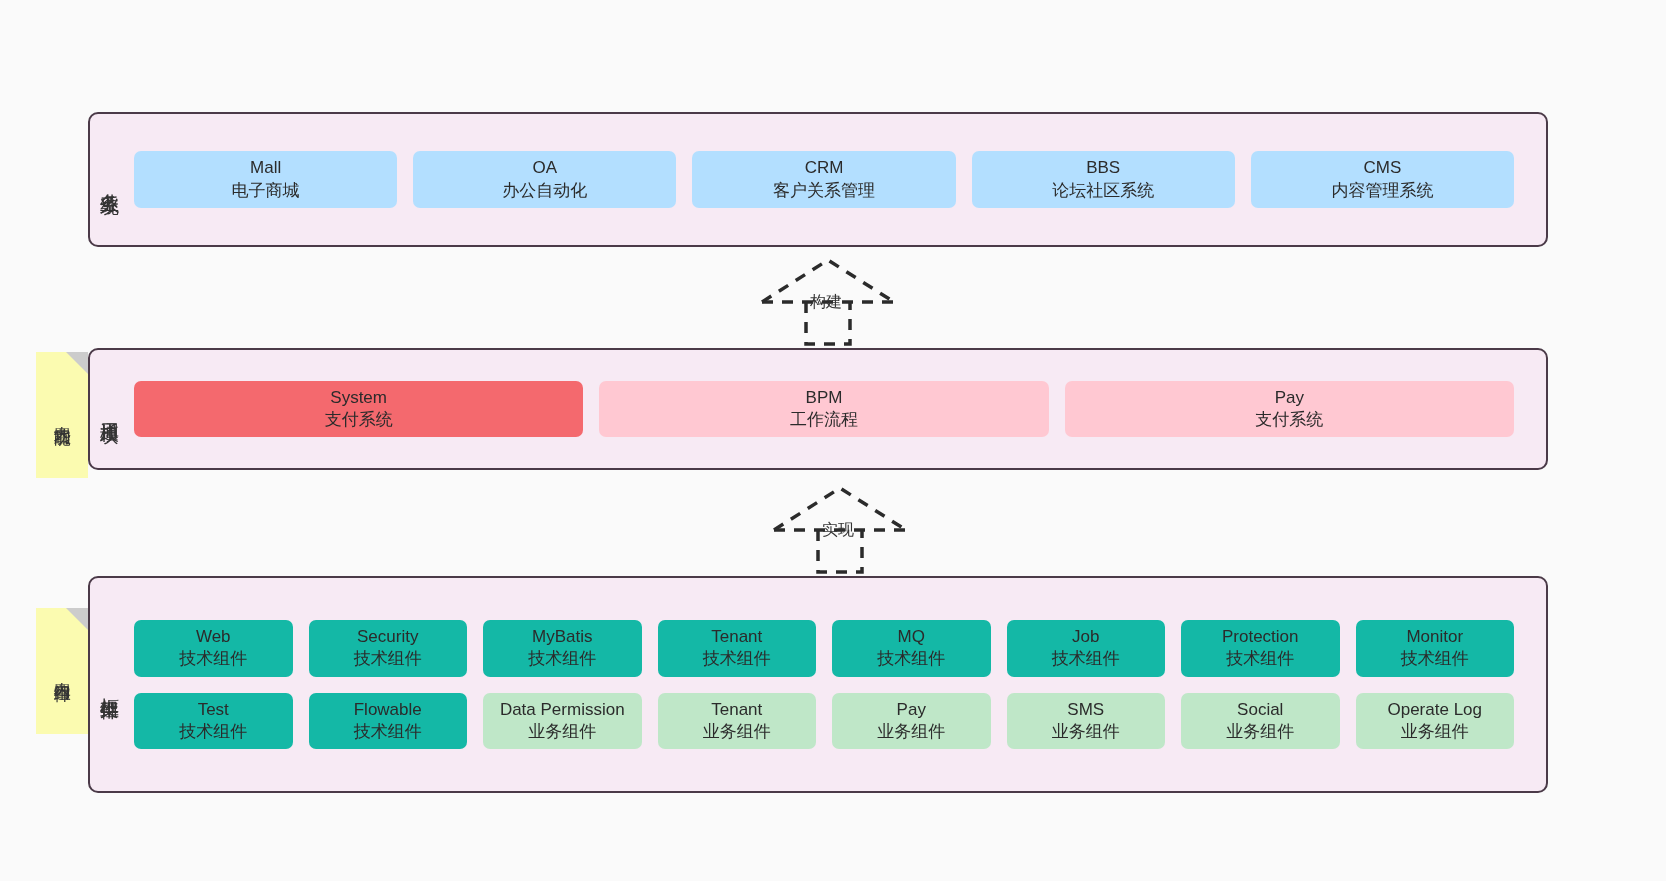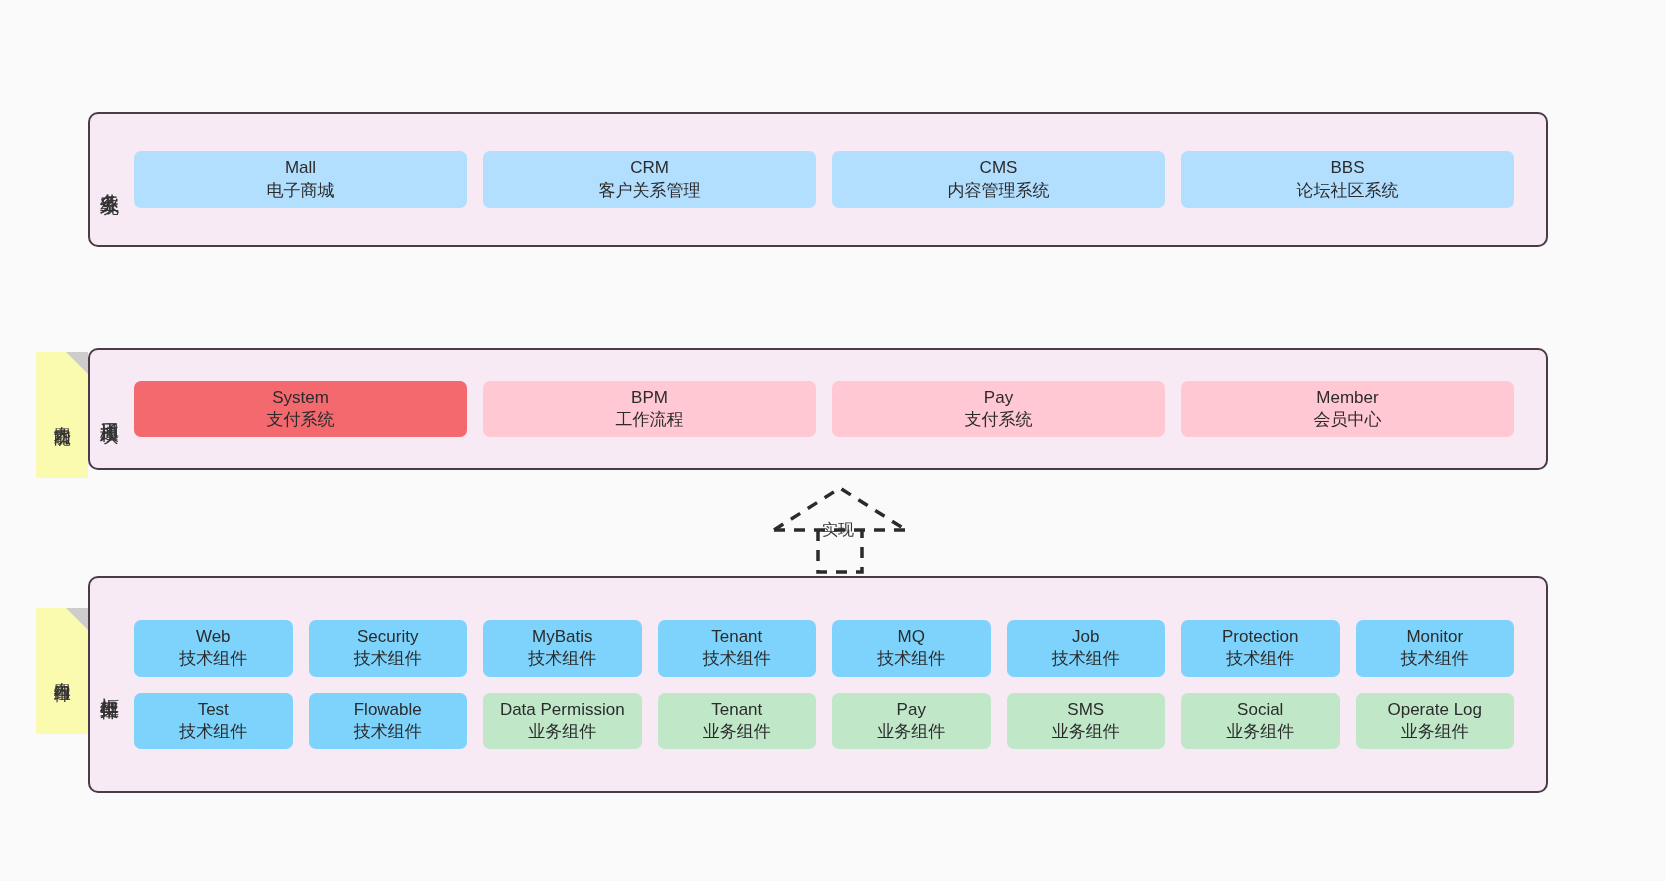--- a/index.html
+++ b/index.html
@@ -75,21 +75,21 @@
     box-sizing: border-box;
     padding: 6px 4px;
     min-width: 0;
   }
   .card .en { white-space: normal; }
   .card .cn { white-space: nowrap; }
 
   .c-blue       { background: #b3dfff; }
   .c-red        { background: #f4696e; }
   .c-pink       { background: #ffc8d2; }
-  .c-green      { background: #7dd3fc; }
+  .c-green      { background: #14b8a6; }
   .c-lightgreen { background: #bfe7c8; align-items: center; }
 
   
   .note {
     position: absolute;
     background: #fbfbb0;
     font-size: 17px;
     color: #333333;
     display: flex;
     align-items: center;
@@ -132,35 +132,49 @@
 
   <div class="layer" id="layer-business-systems" style="left:88px; top:112px; width:1460px; height:135px;">
     <div class="layer-title">业务系统</div>
     <div class="cards">
       <div class="card-row">
         <div class="card c-blue">
           <span class="en">Mall</span>
           <span class="cn">电子商城</span>
         </div>
         <div class="card c-blue">
+          <span class="en">OA</span>
+          <span class="cn">办公自动化</span>
+        </div>
+        <div class="card c-blue">
           <span class="en">CRM</span>
           <span class="cn">客户关系管理</span>
         </div>
         <div class="card c-blue">
+          <span class="en">BBS</span>
+          <span class="cn">论坛社区系统</span>
+        </div>
+        <div class="card c-blue">
           <span class="en">CMS</span>
           <span class="cn">内容管理系统</span>
         </div>
-        <div class="card c-blue">
-          <span class="en">BBS</span>
-          <span class="cn">论坛社区系统</span>
-        </div>
       </div>
     </div>
   </div>
 
+  <div class="connector" id="connector-build" style="left:758px; top:258px; width:148px; height:88px;">
+    <svg width="148" height="88" viewBox="0 0 148 88" xmlns="http://www.w3.org/2000/svg">
+      <g fill="none" stroke="#2b2b2b" stroke-width="3.5" stroke-dasharray="11 9" stroke-linecap="butt">
+        <path d="M4 44 L70 2 L136 44"></path>
+        <path d="M4 44 L136 44"></path>
+        <path d="M48 44 L48 86 L92 86 L92 44"></path>
+      </g>
+    </svg>
+    <span class="connector-label" style="left:52px; top:34px;">构建</span>
+  </div>
 
   <div class="note" id="note-builtin-functions" style="left:36px; top:352px; width:52px; height:126px;">
     <span class="fold"></span>
     <span>内置功能</span>
   </div>
 
   <div class="layer" id="layer-common-modules" style="left:88px; top:348px; width:1460px; height:122px;">
     <div class="layer-title">通用模块</div>
     <div class="cards">
       <div class="card-row">
@@ -168,24 +182,20 @@
           <span class="en">System</span>
           <span class="cn">支付系统</span>
         </div>
         <div class="card c-pink">
           <span class="en">BPM</span>
           <span class="cn">工作流程</span>
         </div>
         <div class="card c-pink">
           <span class="en">Pay</span>
           <span class="cn">支付系统</span>
-        </div>
-        <div class="card c-pink">
-          <span class="en">Member</span>
-          <span class="cn">会员中心</span>
         </div>
       </div>
     </div>
   </div>
 
   <div class="connector" id="connector-implement" style="left:770px; top:486px; width:148px; height:88px;">
     <svg width="148" height="88" viewBox="0 0 148 88" xmlns="http://www.w3.org/2000/svg">
       <g fill="none" stroke="#2b2b2b" stroke-width="3.5" stroke-dasharray="11 9" stroke-linecap="butt">
         <path d="M4 44 L70 2 L136 44"></path>
         <path d="M4 44 L136 44"></path>

